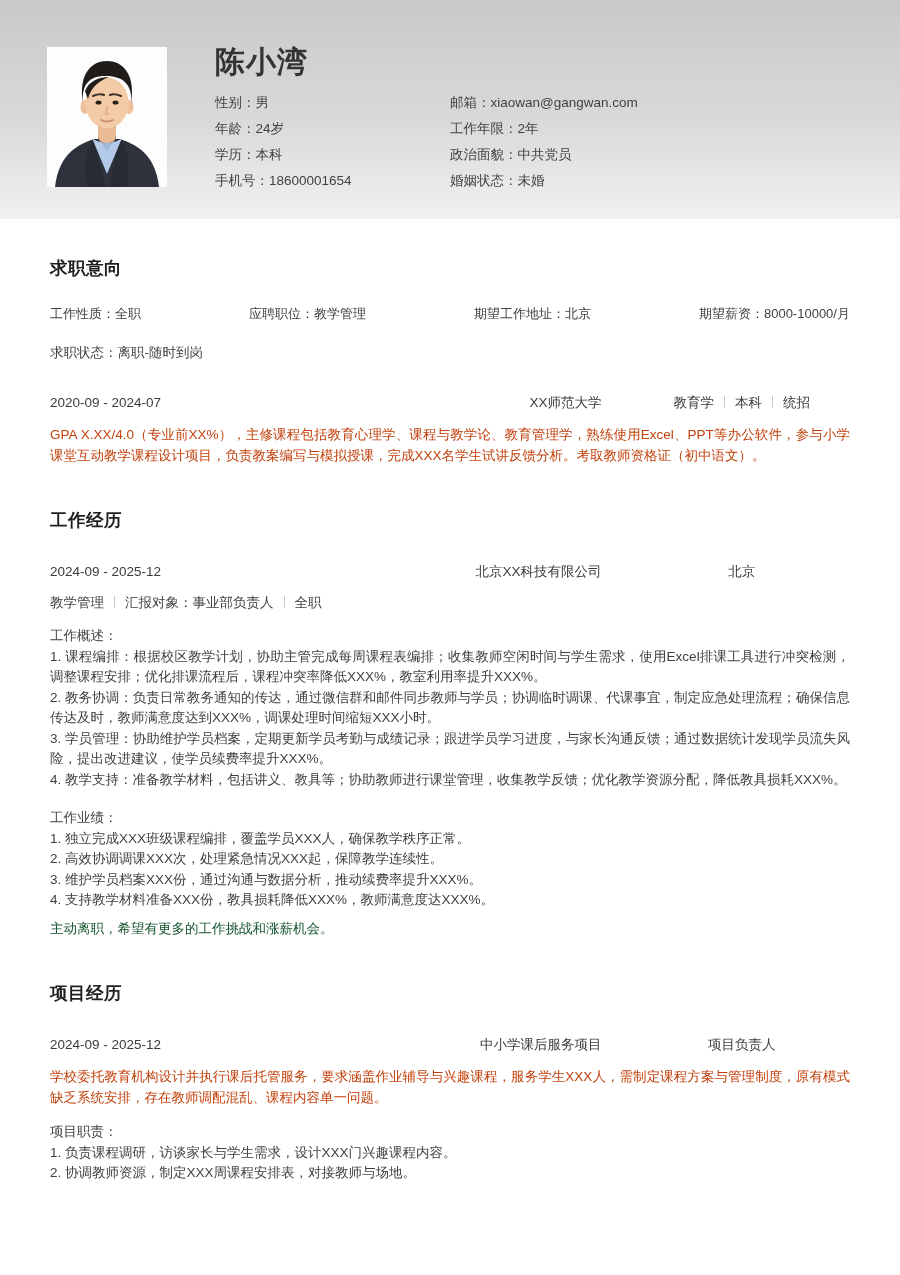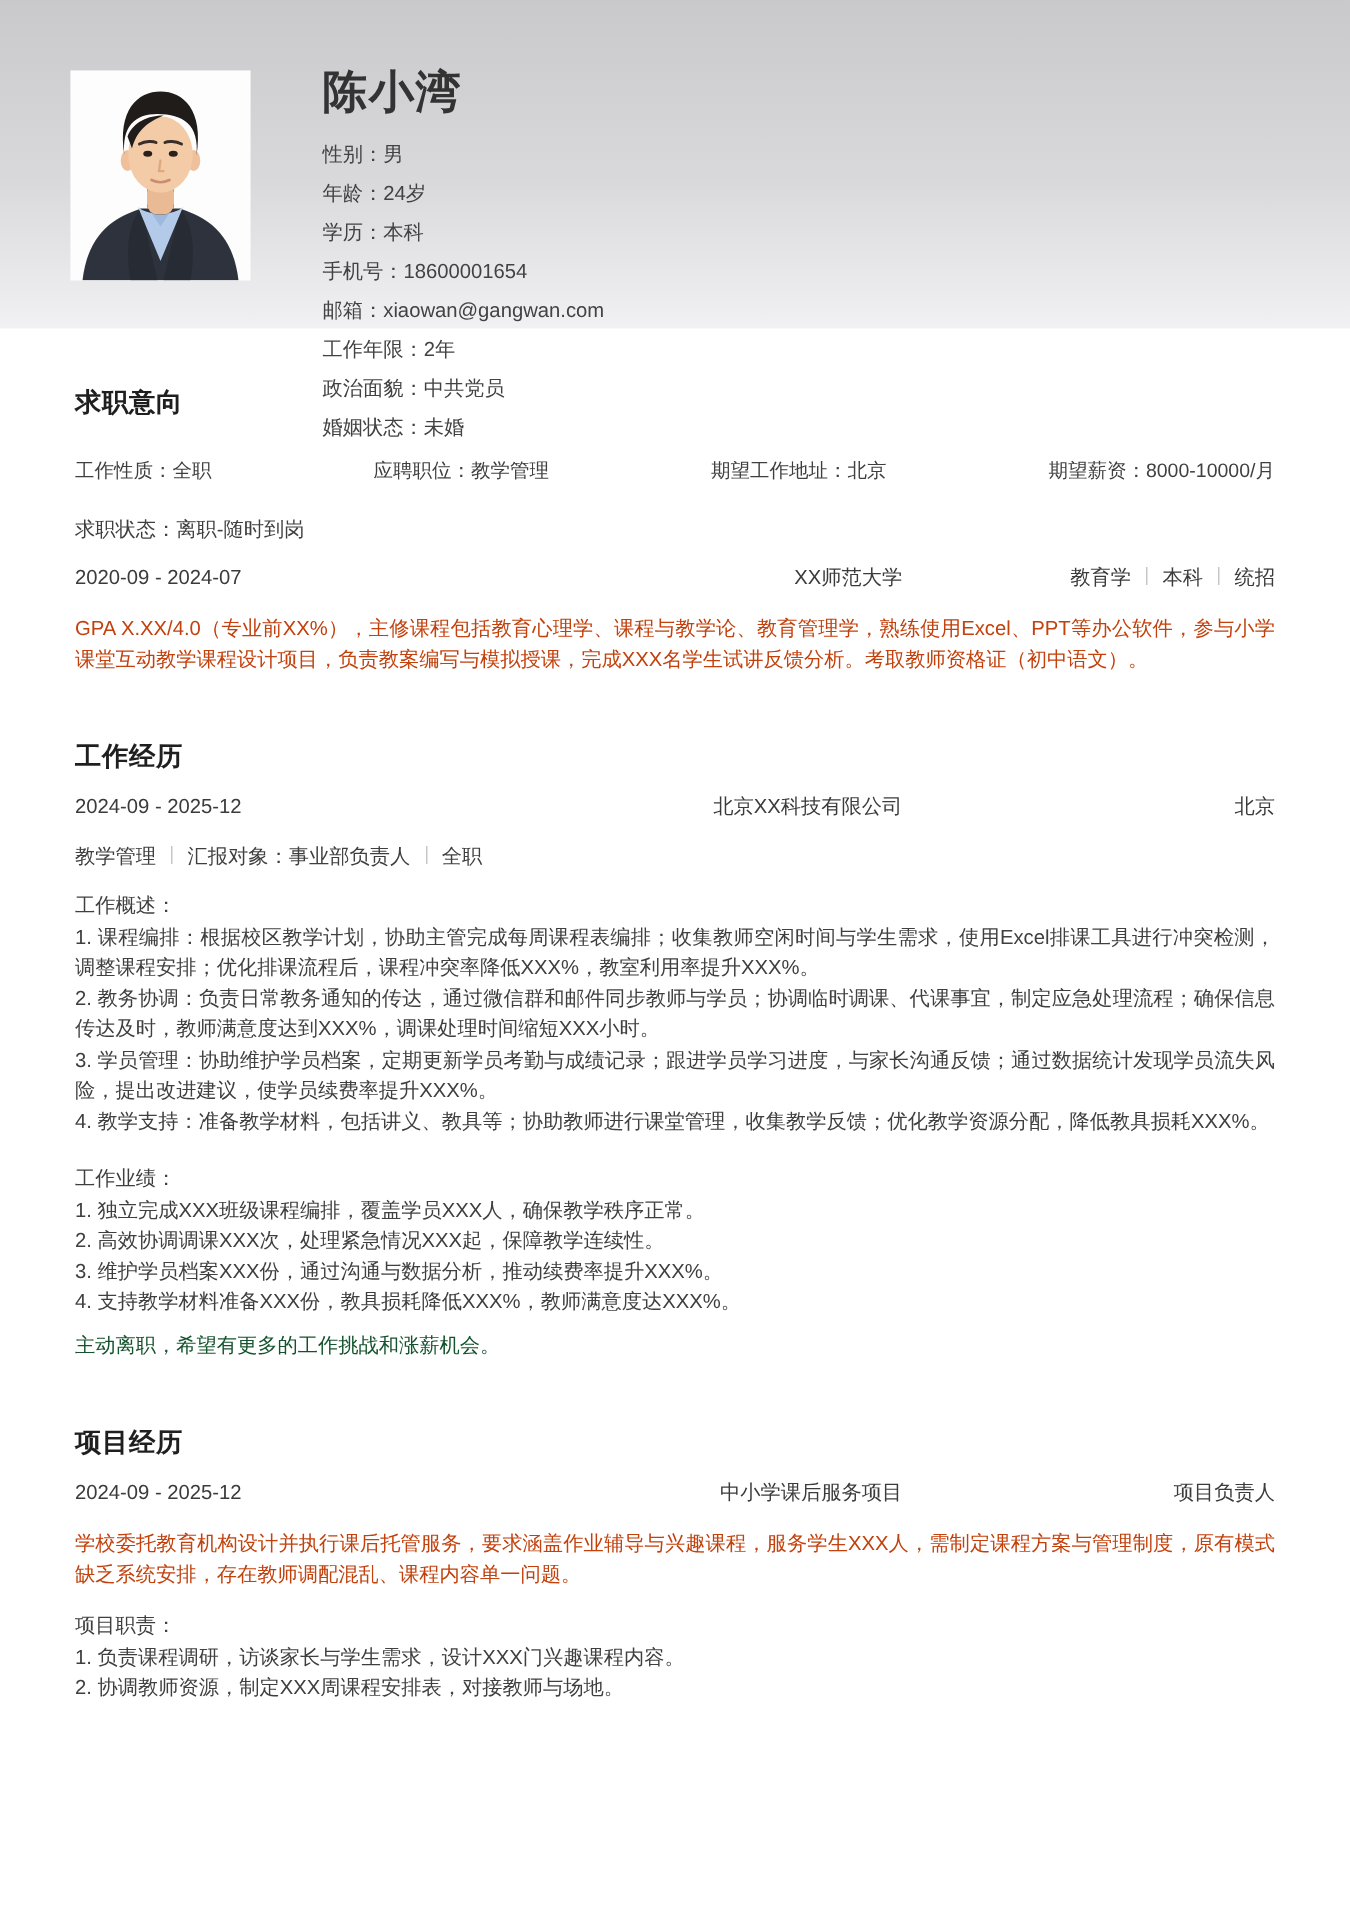--- a/index.html
+++ b/index.html
@@ -19,44 +19,44 @@
   }
   .photo-frame {
     width: 120px; height: 140px; background: #fdfdfd;
     flex: 0 0 auto; overflow: hidden;
   }
   .header-info { margin-left: 48px; flex: 1; padding-top: 2px; }
   .candidate-name {
     font-size: 30px; font-weight: 700; color: #333333;
     letter-spacing: 1px; line-height: 26px;
   }
-  .field-cols { display: flex; margin-top: 15px; flex-direction: column; }
+  .field-cols { display: flex; margin-top: 15px; }
   .field-col.left { width: 235px; }
   .field-col.right { flex: 1; }
   .field-row { font-size: 13.5px; color: #424242; line-height: 26px; white-space: nowrap; }
   
   .content { padding: 0 50px; }
   .section-title {
     font-size: 17.5px; font-weight: 700; color: #1f1f1f;
     line-height: 22px; letter-spacing: 0.5px;
   }
   .mt-sec-first { margin-top: 38px; }
   .mt-sec { margin-top: 43px; }
   .intent-row {
     margin-top: 26px; display: flex; justify-content: space-between;
     font-size: 13px; color: #3f3f3f; line-height: 18px;
   }
   .status-row { margin-top: 21px; font-size: 13.5px; line-height: 18px; }
   .meta-row {
-    margin-top: 14px; display: flex; align-items: baseline;
+    margin-top: 32px; display: flex; align-items: baseline;
     font-size: 13.5px; color: #3b3b3b; line-height: 18px; gap: 32px;
   }
   .meta-row .m-left  { flex: 1; text-align: left; }
   .meta-row .m-mid   { flex: 1.4; text-align: right; }
-  .meta-row .m-right { flex: 1; text-align: right; font-family: Liberation Mono, monospace; }
+  .meta-row .m-right { flex: 1; text-align: center; }
   .para { margin-top: 13px; font-size: 13.5px; line-height: 20.5px; color: #c2410c; text-align: justify; }
   .position-line { margin-top: 13px; font-size: 13.5px; line-height: 18px; color: #3f3f3f; }
   .sep {
     display: inline-block; width: 1px; height: 12px; background: #c7c7c7;
     margin: 0 10px; vertical-align: -1px;
   }
   .block-label { margin-top: 14px; font-size: 13.5px; line-height: 20.5px; color: #3f3f3f; }
   .block-label.gap-lg { margin-top: 18px; }
   .item { font-size: 13.5px; line-height: 20.5px; color: #3f3f3f; text-align: justify; }
   .leave-line { margin-top: 8px; font-size: 13.5px; line-height: 20.5px; color: #14532d; }

